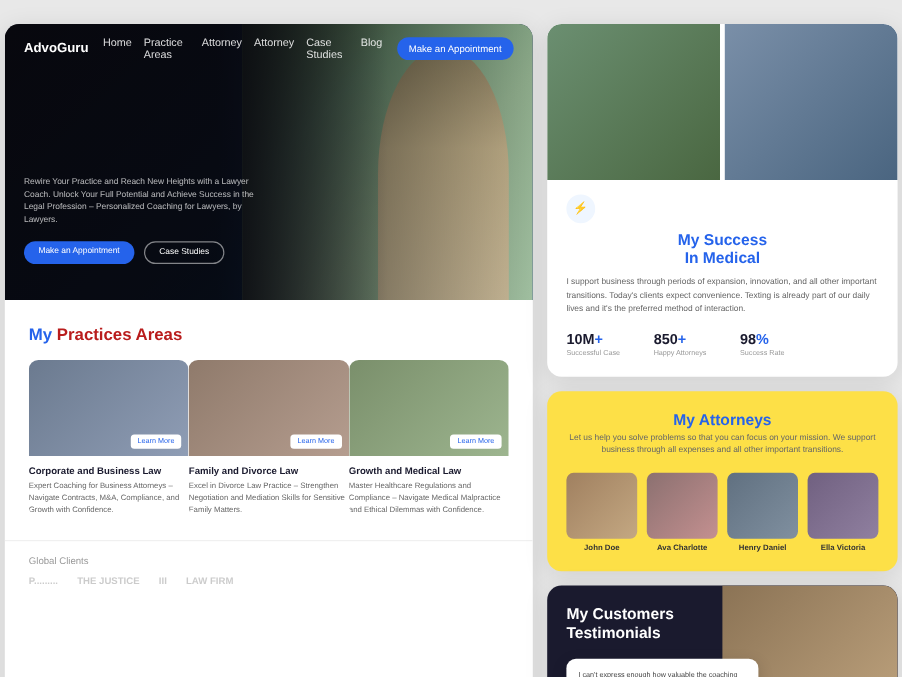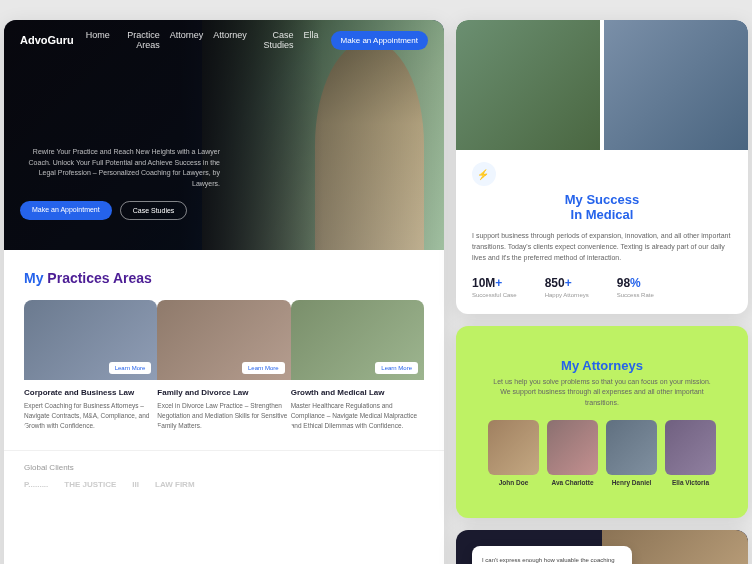--- a/index.html
+++ b/index.html
@@ -3,21 +3,21 @@
   <meta charset="utf-8">
   <style>
     * { box-sizing: border-box; margin: 0; padding: 0; }
     body { font-family: 'Segoe UI', Arial, sans-serif; background: #e8e8e8; display: flex; justify-content: center; align-items: flex-start; min-height: 100vh; padding: 20px; }
     .page-wrapper { display: flex; gap: 12px; width: 752px; }
 
     
     .left-panel { width: 440px; background: #fff; border-radius: 12px; overflow: hidden; box-shadow: 0 4px 20px rgba(0,0,0,0.1); }
 
     
-    .hero { position: relative; height: 230px; background: linear-gradient(135deg, #1a1a2e 0%, #16213e 50%, #0f3460 100%); overflow: hidden; text-align: right; }
+    .hero { position: relative; height: 230px; background: linear-gradient(135deg, #1a1a2e 0%, #16213e 50%, #0f3460 100%); overflow: hidden; }
     .hero-bg { position: absolute; inset: 0; background: linear-gradient(to right, rgba(0,0,0,0.7) 40%, transparent 100%); z-index: 1; }
     .hero-img { position: absolute; right: 0; top: 0; bottom: 0; width: 55%; background: linear-gradient(135deg, #4a6741 0%, #6b8f71 30%, #8ba888 60%, #a0bfa0 100%); }
     .hero-img::after { content: ''; position: absolute; inset: 0; background: linear-gradient(to right, rgba(26,26,46,0.8) 0%, transparent 50%); }
     .hero-person { position: absolute; right: 20px; bottom: 0; width: 45%; height: 100%; display: flex; align-items: flex-end; justify-content: center; }
     .hero-person-shape { width: 140px; height: 210px; background: linear-gradient(180deg, #8b7355 0%, #c4a882 40%, #d4b896 100%); border-radius: 50% 50% 0 0; opacity: 0.8; }
 
     
     .nav { position: absolute; top: 0; left: 0; right: 0; z-index: 10; display: flex; align-items: center; padding: 10px 16px; gap: 12px; }
     .nav-logo { font-weight: 700; font-size: 11px; color: #fff; }
     .nav-links { display: flex; gap: 10px; flex: 1; }
@@ -66,21 +66,21 @@
     .success-heading { font-size: 13px; font-weight: 700; color: #1a1a2e; margin-bottom: 8px; text-align: center; }
     .success-heading span { color: #2563eb; }
     .success-desc { font-size: 7px; color: #666; line-height: 1.6; margin-bottom: 12px; }
     .success-stats { display: flex; gap: 28px; }
     .stat { }
     .stat-value { font-size: 12px; font-weight: 800; color: #1a1a2e; }
     .stat-value span { color: #2563eb; }
     .stat-label { font-size: 6px; color: #999; margin-top: 2px; }
 
     
-    .attorneys-card { background: #bef264; border-radius: 12px; padding: 32px; box-shadow: 0 4px 20px rgba(0,0,0,0.1); }
+    .attorneys-card { background: #fde047; border-radius: 12px; padding: 16px; box-shadow: 0 4px 20px rgba(0,0,0,0.1); }
     .attorneys-header { text-align: center; margin-bottom: 4px; }
     .attorneys-title { font-size: 13px; font-weight: 700; color: #1a1a2e; }
     .attorneys-title span { color: #2563eb; }
     .attorneys-desc { font-size: 7px; color: #666; text-align: center; line-height: 1.5; margin-bottom: 12px; }
     .attorneys-grid { display: grid; grid-template-columns: repeat(4, 1fr); gap: 8px; }
     .attorney-card { text-align: center; }
     .attorney-photo { height: 55px; border-radius: 6px; margin-bottom: 4px; }
     .attorney-name { font-size: 6.5px; color: #333; font-weight: 600; }
 
     
@@ -116,37 +116,37 @@
       </div>
 
       <div class="nav">
         <div class="nav-logo">AdvoGuru</div>
         <div class="nav-links">
           <span class="nav-link">Home</span>
           <span class="nav-link">Practice Areas</span>
           <span class="nav-link">Attorney</span>
           <span class="nav-link">Attorney</span>
           <span class="nav-link">Case Studies</span>
-          <span class="nav-link">Ella</span>
+          <span class="nav-link">Blog</span>
         </div>
         <div class="nav-cta">Make an Appointment</div>
       </div>
 
       <div class="hero-content">
         <div class="hero-subtitle">Rewire Your Practice and Reach New Heights with a Lawyer Coach. Unlock Your Full Potential and Achieve Success in the Legal Profession – Personalized Coaching for Lawyers, by Lawyers.</div>
         <div class="hero-btns">
           <div class="hero-btn-primary">Make an Appointment</div>
           <div class="hero-btn-secondary">Case Studies</div>
         </div>
       </div>
     </div>
 
     <div class="section">
       <div class="section-title">
-        <span>My </span><span style="color:#4c1d95">Practices Areas</span>
+        <span>My </span><span style="color:#b91c1c">Practices Areas</span>
       </div>
       <div class="practices-grid">
 
         <div class="practice-card">
           <div class="practice-img">
             <div class="practice-img-bg practice-img-1" style="width:100%;height:100%;"></div>
             <div class="practice-img-overlay">Learn More</div>
           </div>
           <h4>Corporate and Business Law</h4>
           <p>Expert Coaching for Business Attorneys – Navigate Contracts, M&amp;A, Compliance, and Growth with Confidence.</p>
@@ -241,20 +241,21 @@
         <div class="attorney-card">
           <div class="attorney-photo attorney-photo-4"></div>
           <div class="attorney-name">Ella Victoria</div>
         </div>
       </div>
     </div>
 
     <div class="testimonials-card">
       <div class="testimonials-bg"></div>
       <div class="testimonials-content">
+        <div class="testimonials-title">My Customers<br>Testimonials</div>
         <div class="testimonials-bubble">
           <div class="testimonials-text">I can't express enough how valuable the coaching experience has been for my career. It greatly accelerated the best of business principles insights in navigating complex business challenges.</div>
 
         </div>
       </div>
     </div>
 
   </div>
 </div>
 

